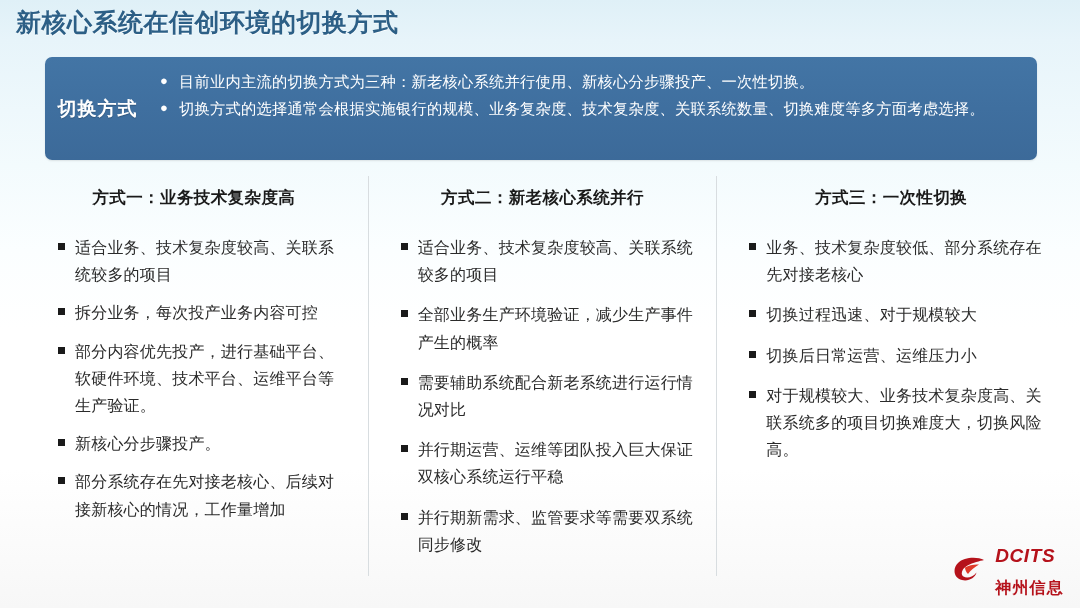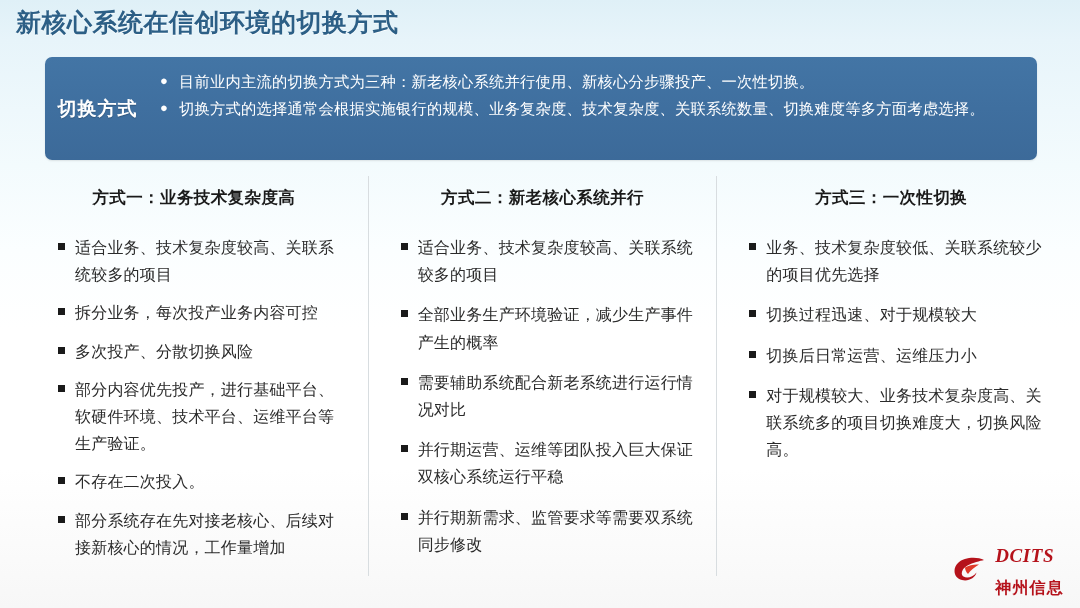--- a/index.html
+++ b/index.html
@@ -170,21 +170,20 @@
   #col-3 .li { margin-bottom: 13px; }
 
   
   #logo {
     position: absolute;
     right: 16px;
     bottom: 12px;
     display: flex;
     align-items: center;
     gap: 8px;
-    font-family: Liberation Serif, serif;
   }
 
   #logo-mark { flex: 0 0 auto; width: 34px; height: 30px; }
 
   #logo-text {
     display: flex;
     flex-direction: column;
     line-height: 1;
   }
 
@@ -241,29 +240,25 @@
         <div class="li">
           <span class="li-mark"></span>
           <span class="li-text">适合业务、技术复杂度较高、关联系统较多的项目</span>
         </div>
         <div class="li">
           <span class="li-mark"></span>
           <span class="li-text">拆分业务，每次投产业务内容可控</span>
         </div>
         <div class="li">
           <span class="li-mark"></span>
-          <span class="li-text">多次投产、分散切换风险</span>
-        </div>
-        <div class="li">
-          <span class="li-mark"></span>
           <span class="li-text">部分内容优先投产，进行基础平台、软硬件环境、技术平台、运维平台等生产验证。</span>
         </div>
         <div class="li">
           <span class="li-mark"></span>
-          <span class="li-text">不存在二次投入。</span>
+          <span class="li-text">新核心分步骤投产。</span>
         </div>
         <div class="li">
           <span class="li-mark"></span>
           <span class="li-text">部分系统存在先对接老核心、后续对接新核心的情况，工作量增加</span>
         </div>
       </div>
     </div>
 
     <div class="col" id="col-2">
       <div class="col-head">方式二：新老核心系统并行</div>
@@ -289,21 +284,21 @@
           <span class="li-text">并行期新需求、监管要求等需要双系统同步修改</span>
         </div>
       </div>
     </div>
 
     <div class="col" id="col-3">
       <div class="col-head">方式三：一次性切换</div>
       <div class="col-list">
         <div class="li">
           <span class="li-mark"></span>
-          <span class="li-text">业务、技术复杂度较低、关联系统较少的项目优先选择</span>
+          <span class="li-text">业务、技术复杂度较低、部分系统存在先对接老核心</span>
         </div>
         <div class="li">
           <span class="li-mark"></span>
           <span class="li-text">切换过程迅速、对于规模较大</span>
         </div>
         <div class="li">
           <span class="li-mark"></span>
           <span class="li-text">切换后日常运营、运维压力小</span>
         </div>
         <div class="li">

